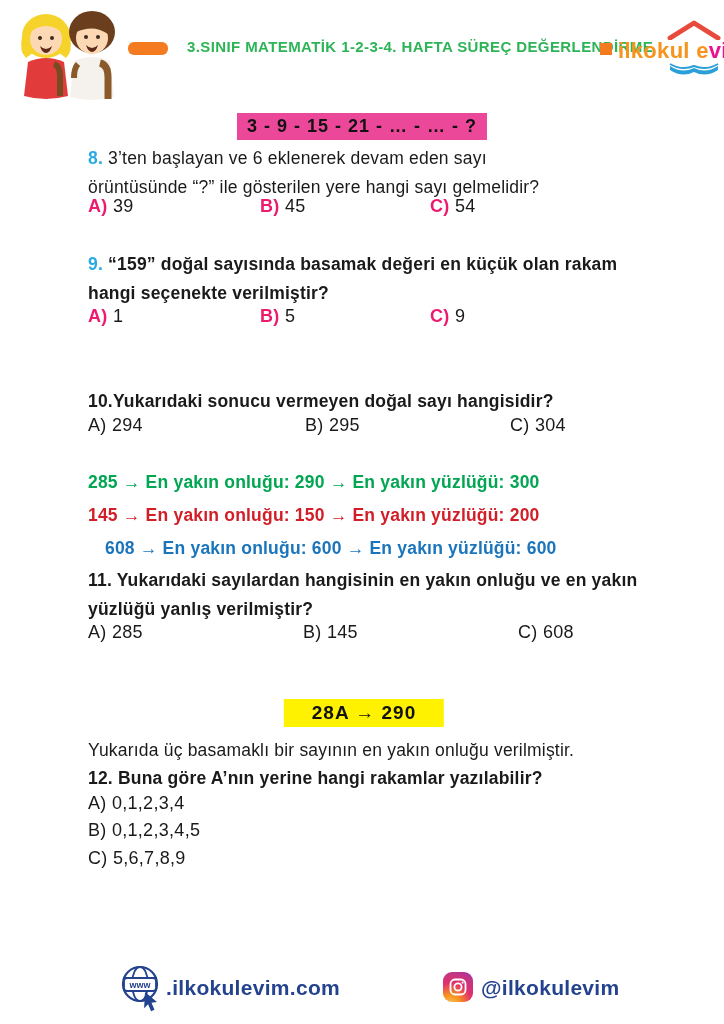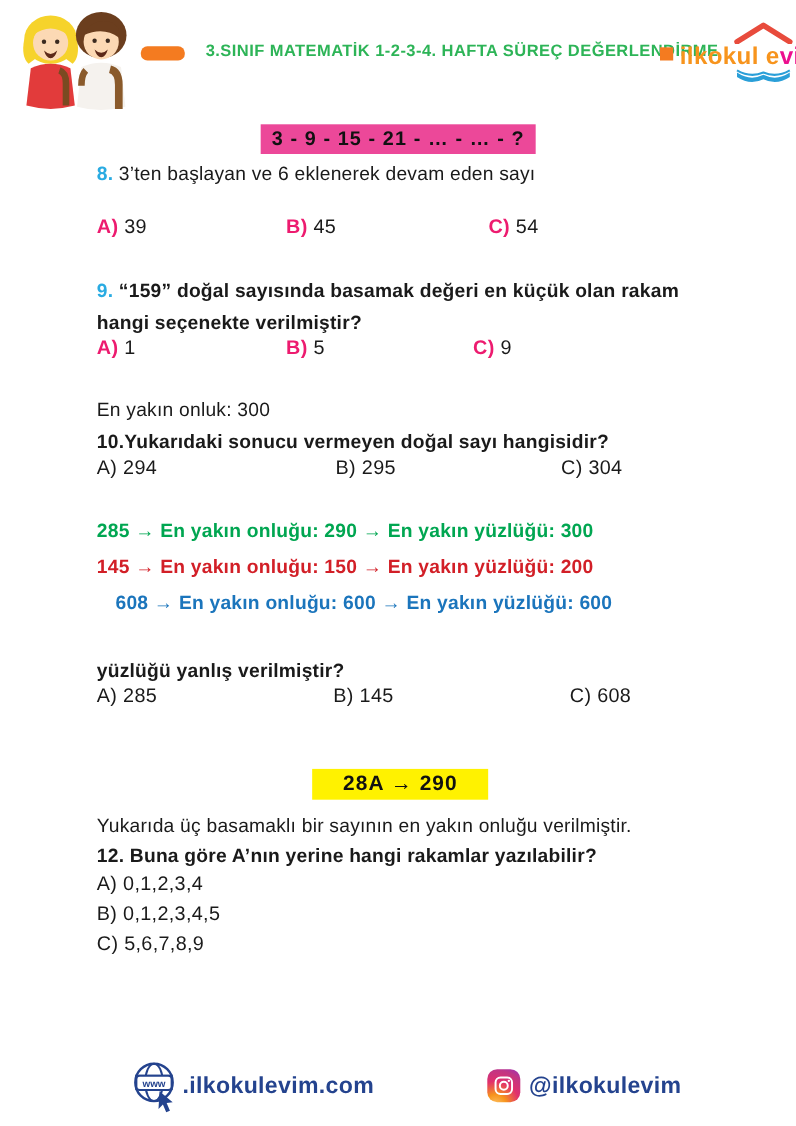--- a/index.html
+++ b/index.html
@@ -83,57 +83,57 @@
   <svg class="abs" style="left:50px;top:42px;" width="52" height="18" viewBox="0 0 52 18">
     <path d="M2,4 Q14,12 26,6 Q38,12 50,4 L50,8 Q38,16 26,10 Q14,16 2,8 Z" fill="#2a9fd8"></path>
     <path d="M2,2 Q14,9 26,4 Q38,9 50,2" stroke="#2a9fd8" stroke-width="2" fill="none"></path>
   </svg>
 </div>
 
 <div class="abs hl-magenta" style="left:362px;top:113px;transform:translateX(-50%);">3 - 9 - 15 - 21 - … - … - ?</div>
 
 <div class="abs qline" style="left:88px;top:144px;">
   <span class="qnum-blue">8.</span><span> 3’ten başlayan ve 6 eklenerek devam eden sayı</span><br>
+  <span>örüntüsünde “?” ile gösterilen yere hangi sayı gelmelidir?</span>
 </div>
 
 <div class="abs" style="left:0;top:196px;width:724px;height:26px;">
   <span class="abs opt" style="left:88px;"><span class="optletter-pink">A)</span> <span>39</span></span>
   <span class="abs opt" style="left:260px;"><span class="optletter-pink">B)</span> <span>45</span></span>
-  <span class="abs opt" style="left:430px;margin-left:14px;"><span class="optletter-pink">C)</span> <span>54</span></span>
+  <span class="abs opt" style="left:430px;"><span class="optletter-pink">C)</span> <span>54</span></span>
 </div>
 
 <div class="abs qline bold" style="left:88px;top:250px;">
   <span class="qnum-blue">9.</span><span> “159” doğal sayısında basamak değeri en küçük olan rakam</span><br>
   <span>hangi seçenekte verilmiştir?</span>
 </div>
 
 <div class="abs" style="left:0;top:306px;width:724px;height:26px;">
   <span class="abs opt" style="left:88px;"><span class="optletter-pink">A)</span> <span>1</span></span>
   <span class="abs opt" style="left:260px;"><span class="optletter-pink">B)</span> <span>5</span></span>
   <span class="abs opt" style="left:430px;"><span class="optletter-pink">C)</span> <span>9</span></span>
 </div>
 
 <div class="abs" style="left:0;top:358px;width:724px;height:26px;">
-  <span class="abs qline" style="left:88px;">En yakın onluk: 300</span>
 </div>
 
 <div class="abs qline bold" style="left:88px;top:387px;">10.Yukarıdaki sonucu vermeyen doğal sayı hangisidir?</div>
 
 <div class="abs" style="left:0;top:415px;width:724px;height:26px;">
   <span class="abs opt" style="left:88px;">A) 294</span>
   <span class="abs opt" style="left:305px;">B) 295</span>
   <span class="abs opt" style="left:510px;">C) 304</span>
 </div>
 
 <div class="abs cline c-green" style="left:88px;top:472px;">285 → En yakın onluğu: 290 → En yakın yüzlüğü: 300</div>
 <div class="abs cline c-red" style="left:88px;top:505px;">145 → En yakın onluğu: 150 → En yakın yüzlüğü: 200</div>
 <div class="abs cline c-blue" style="left:88px;top:538px;margin-left:17px;">608 → En yakın onluğu: 600 → En yakın yüzlüğü: 600</div>
 
 <div class="abs qline bold" style="left:88px;top:566px;">
-  <br>
+  <span>11. Yukarıdaki sayılardan hangisinin en yakın onluğu ve en yakın</span><br>
   <span>yüzlüğü yanlış verilmiştir?</span>
 </div>
 
 <div class="abs" style="left:0;top:622px;width:724px;height:26px;">
   <span class="abs opt" style="left:88px;">A) 285</span>
   <span class="abs opt" style="left:303px;">B) 145</span>
   <span class="abs opt" style="left:518px;">C) 608</span>
 </div>
 
 <div class="abs hl-yellow" style="left:364px;top:699px;transform:translateX(-50%);">28A → 290</div>

